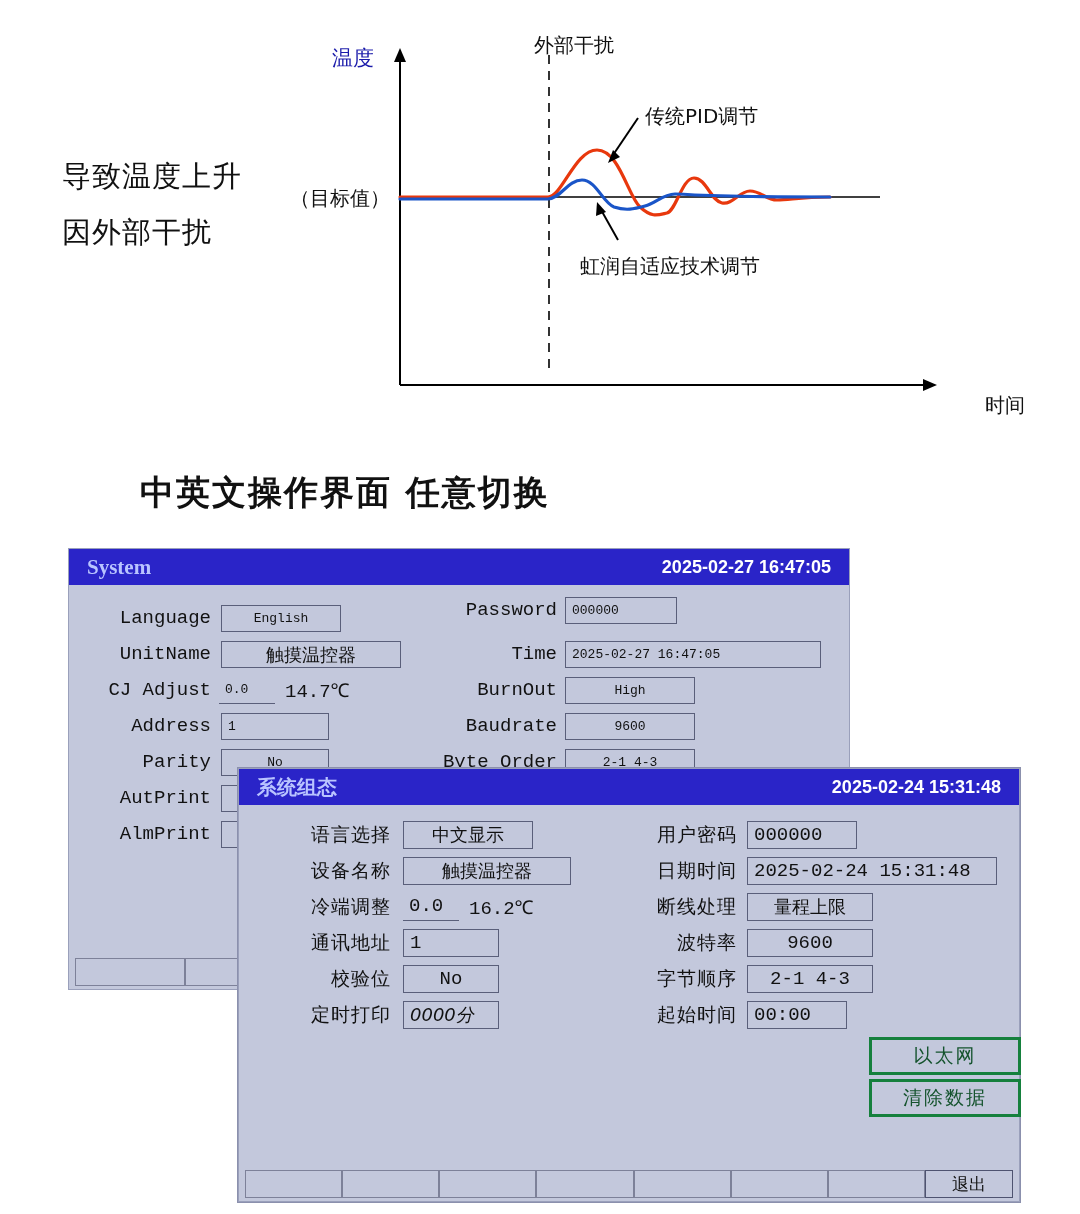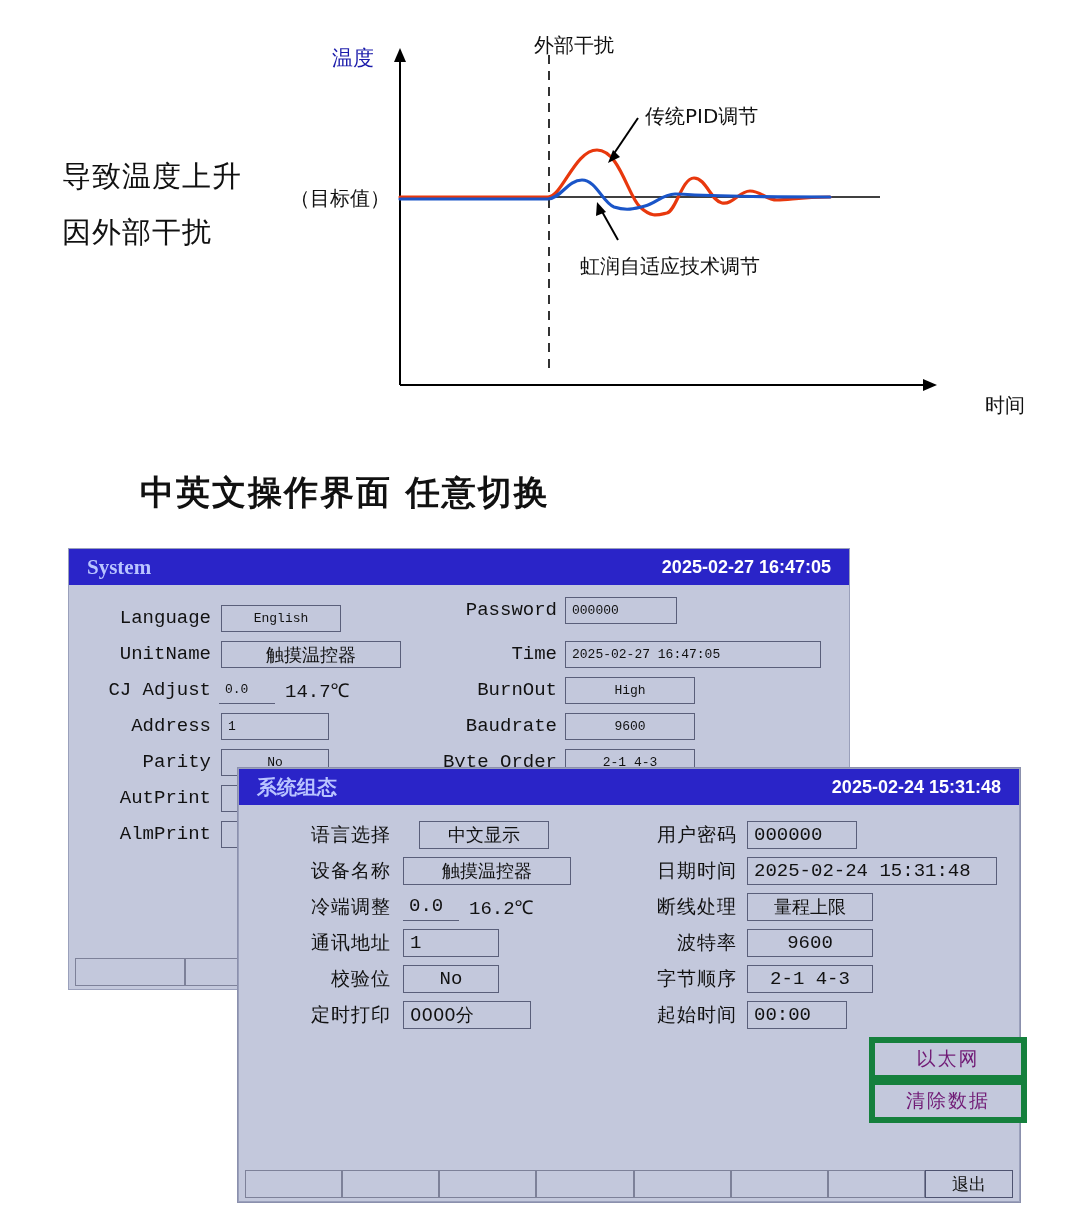--- a/index.html
+++ b/index.html
@@ -63,22 +63,22 @@
   #screen-cn .field-row{position:absolute;display:flex;align-items:center;height:28px;}
   .lbl-cn{font-family:"DejaVu Sans", sans-serif;font-size:19px;color:#111;text-align:right;letter-spacing:1px;}
   .val-cn{
     background:#c3c8dc;border:1px solid #5a5f7a;
     font-family:"DejaVu Sans", sans-serif;font-size:18px;color:#111;
     padding:1px 6px;box-sizing:border-box;height:28px;line-height:24px;white-space:nowrap;
   }
   .val-cn.mono{font-family:"Liberation Mono", monospace;font-size:19px;}
   .val-cn.center{text-align:center;}
   .bigbtn{
-    position:absolute;background:#c3c8dc;border:6px solid #15803d;
-    font-family:"DejaVu Sans", sans-serif;font-size:19px;color:#701a75;
+    position:absolute;background:#c3c8dc;border:3px solid #15803d;
+    font-family:"DejaVu Sans", sans-serif;font-size:19px;color:#14532d;
     display:flex;align-items:center;justify-content:center;letter-spacing:2px;
   }
   .exitbtn{
     width:86px;height:26px;background:#c3c8dc;border:1px solid #4e5370;
     display:flex;align-items:center;justify-content:center;
     font-family:"DejaVu Sans", sans-serif;font-size:17px;color:#111;
   }
 </style>
 </head>
 <body>
@@ -192,21 +192,21 @@
     <div class="sbtn"></div>
   </div>
 </div>
 
 <div class="screen" id="screen-cn">
   <div class="titlebar">
     <span class="t-left cnt">系统组态</span>
     <span class="t-right">2025-02-24 15:31:48</span>
   </div>
 
-  <div class="field-row" style="left:34px;top:52px;gap:16px;">
+  <div class="field-row" style="left:34px;top:52px;">
     <div class="lbl-cn" style="width:118px;">语言选择</div>
     <div class="val-cn center" style="width:130px;margin-left:12px;">中文显示</div>
   </div>
   <div class="field-row" style="left:34px;top:88px;">
     <div class="lbl-cn" style="width:118px;">设备名称</div>
     <div class="val-cn center" style="width:168px;margin-left:12px;">触摸温控器</div>
   </div>
   <div class="field-row" style="left:34px;top:124px;">
     <div class="lbl-cn" style="width:118px;">冷端调整</div>
     <div class="val-cn mono" style="width:56px;margin-left:12px;border:none;border-bottom:1px solid #5a5f7a;">0.0</div>
@@ -215,21 +215,21 @@
   <div class="field-row" style="left:34px;top:160px;">
     <div class="lbl-cn" style="width:118px;">通讯地址</div>
     <div class="val-cn mono" style="width:96px;margin-left:12px;">1</div>
   </div>
   <div class="field-row" style="left:34px;top:196px;">
     <div class="lbl-cn" style="width:118px;">校验位</div>
     <div class="val-cn mono center" style="width:96px;margin-left:12px;">No</div>
   </div>
   <div class="field-row" style="left:34px;top:232px;">
     <div class="lbl-cn" style="width:118px;">定时打印</div>
-    <div class="val-cn" style="width:128px;margin-left:12px;">0000分</div>
+    <div class="val-cn" style="width:96px;margin-left:12px;font-style:italic;">0000分</div>
   </div>
 
   <div class="field-row" style="left:398px;top:52px;">
     <div class="lbl-cn" style="width:100px;">用户密码</div>
     <div class="val-cn mono" style="width:110px;margin-left:10px;">000000</div>
   </div>
   <div class="field-row" style="left:398px;top:88px;">
     <div class="lbl-cn" style="width:100px;">日期时间</div>
     <div class="val-cn mono" style="width:250px;margin-left:10px;">2025-02-24  15:31:48</div>
   </div>

